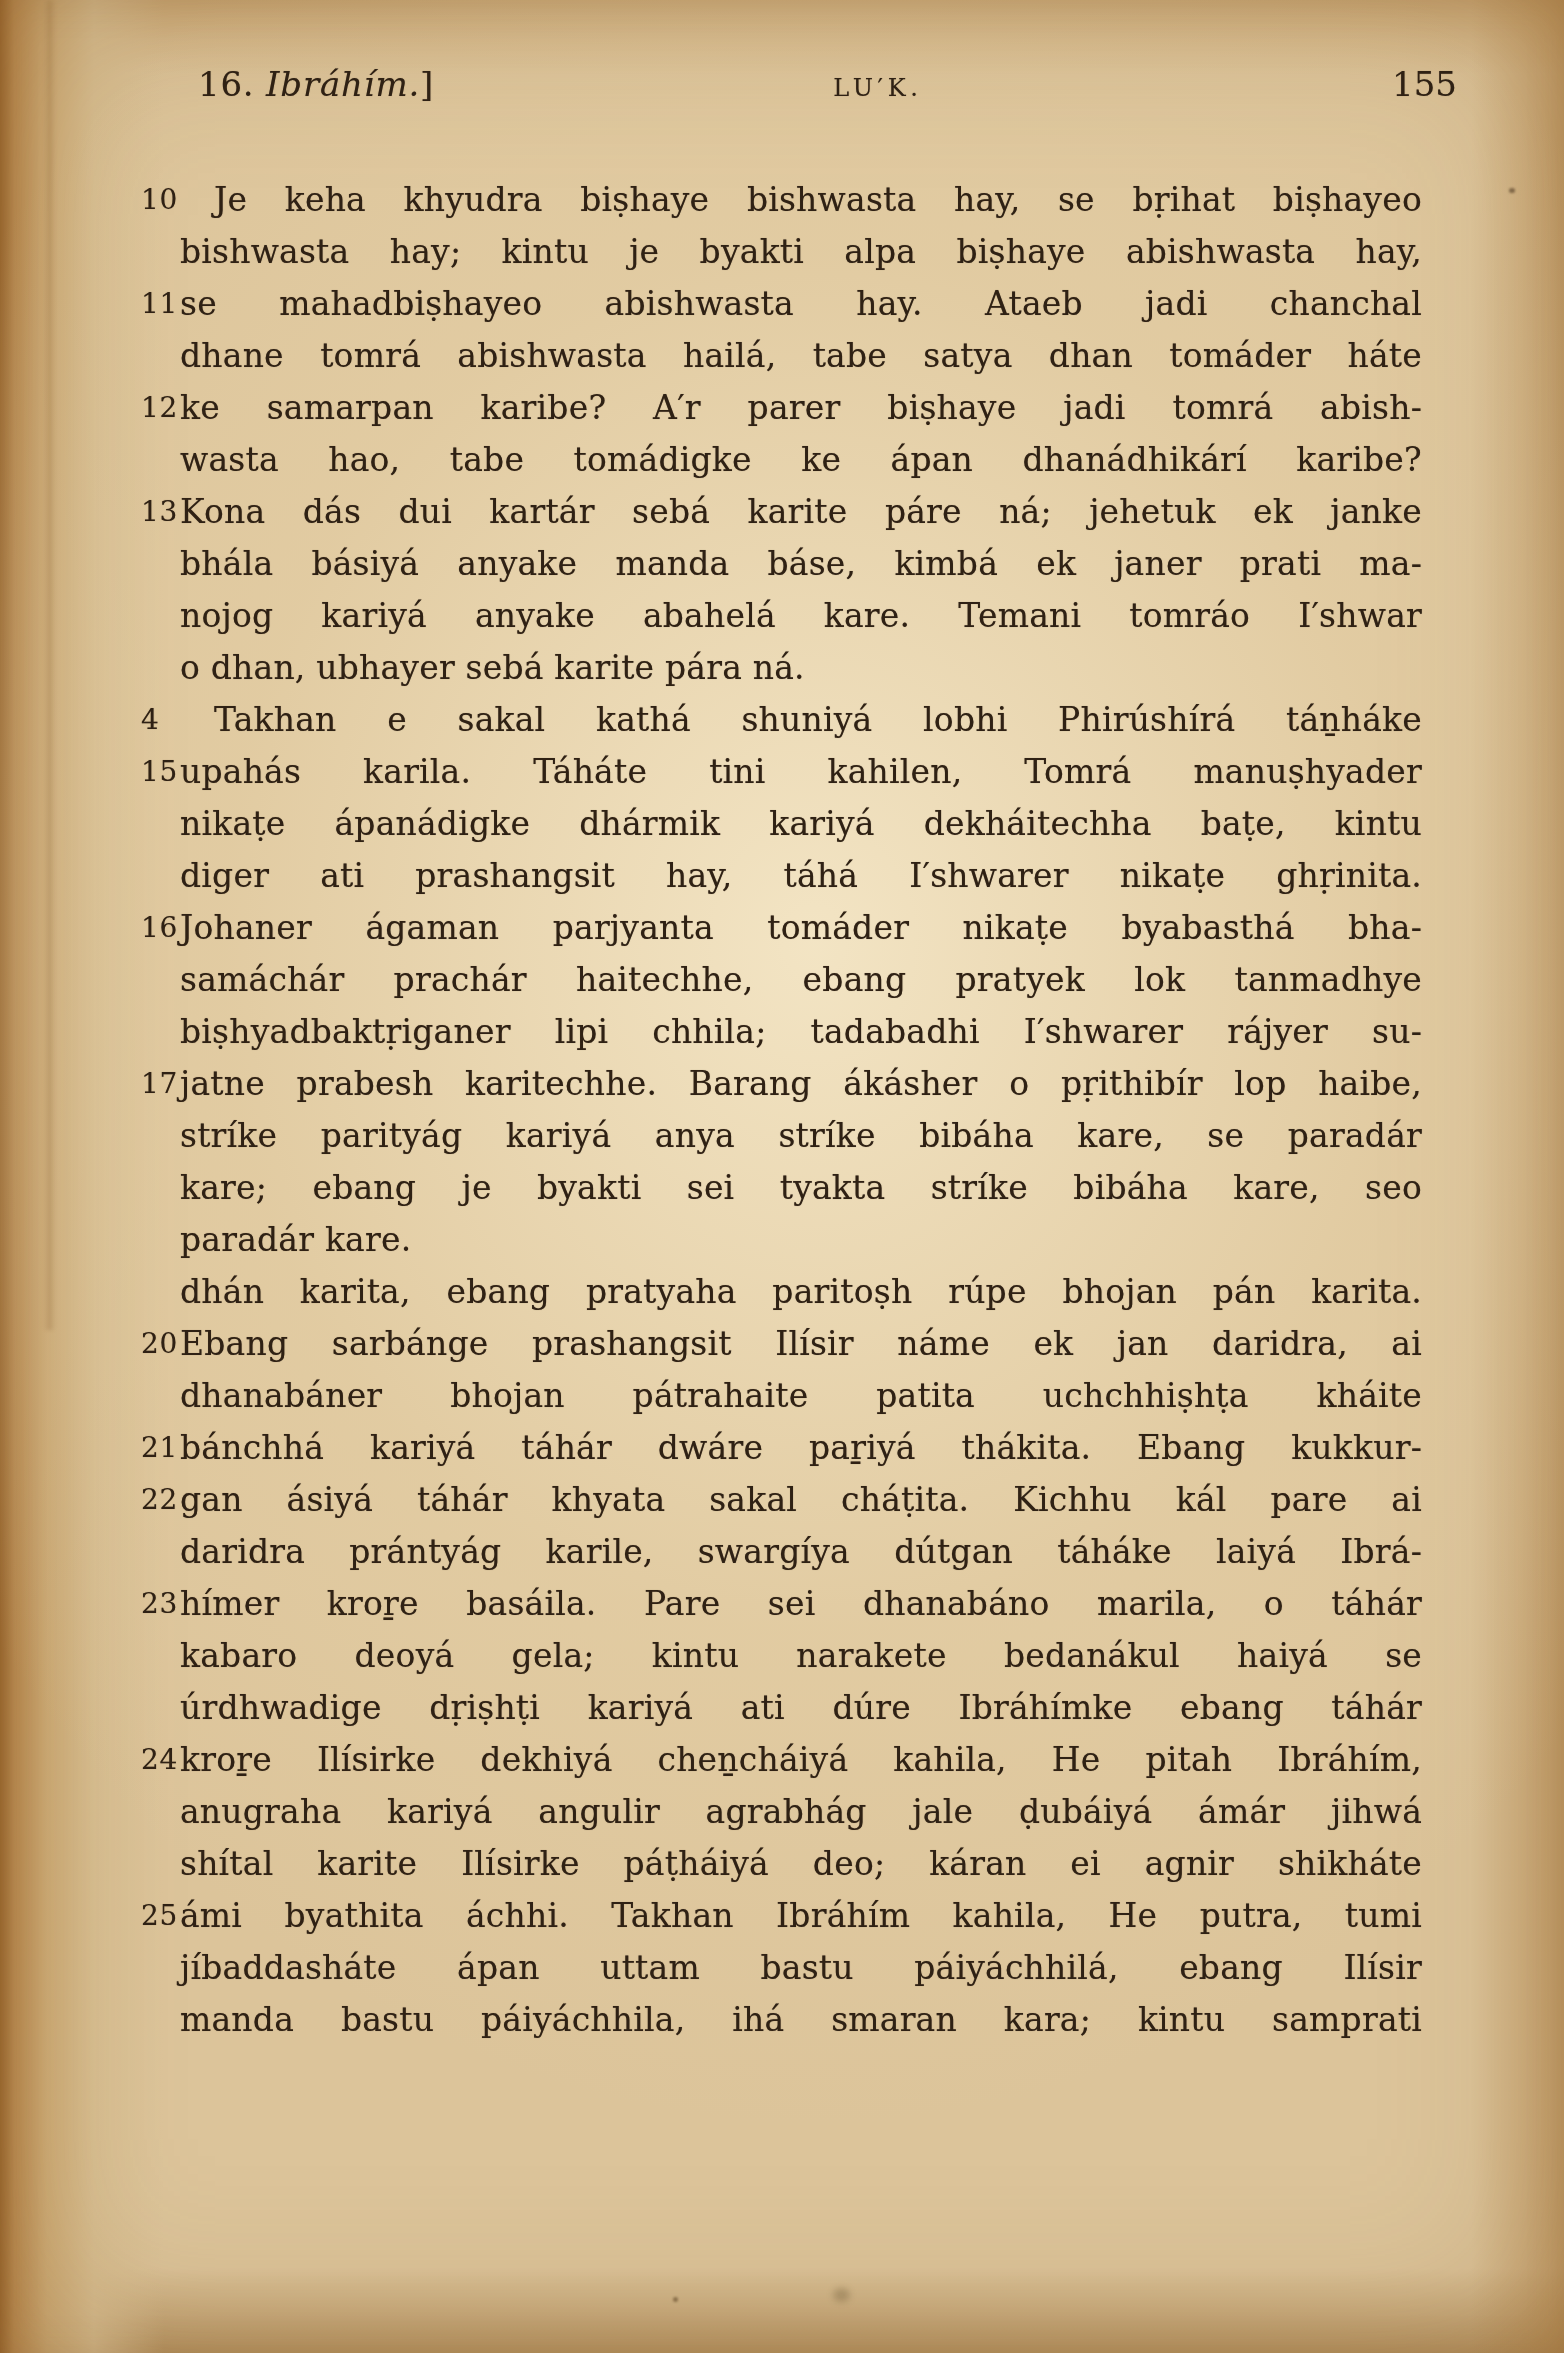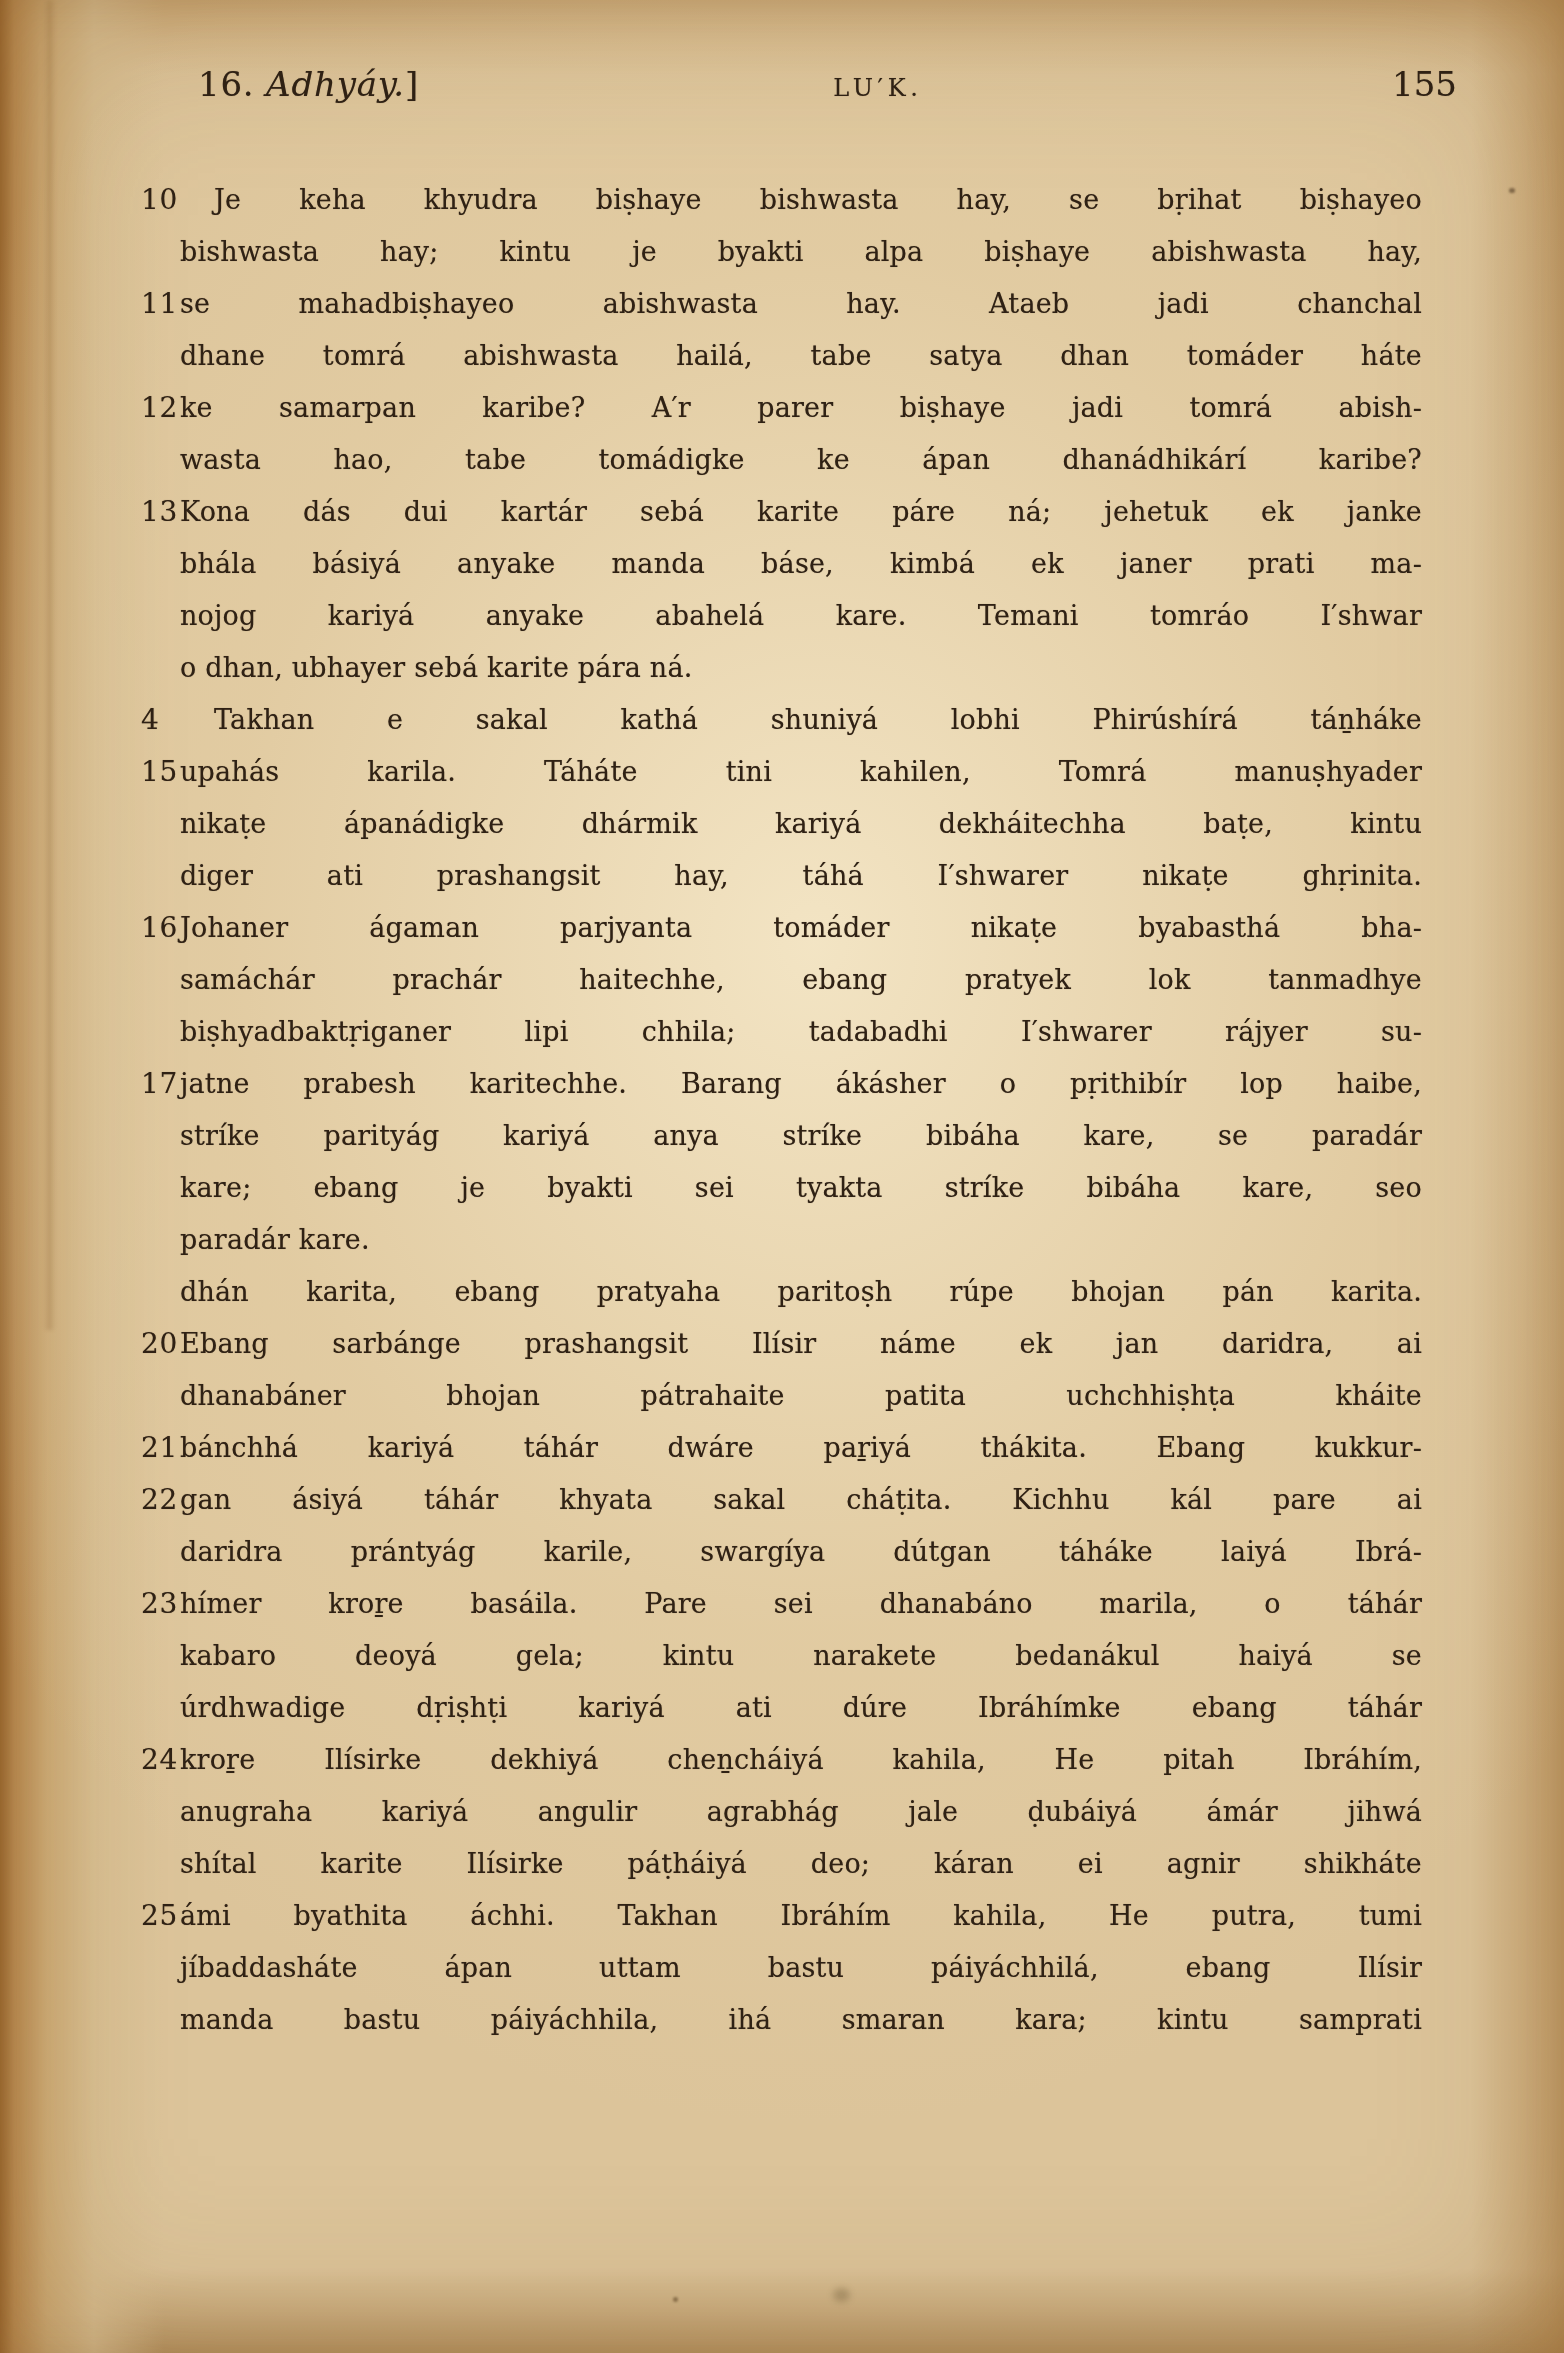--- a/index.html
+++ b/index.html
@@ -35,40 +35,40 @@
   .header { position:absolute; left:0; top:64px; width:1565px; height:47px; }
   .chapter { position:absolute; left:198px; top:0; font-size:34px; letter-spacing:0.8px; white-space:nowrap; }
   .chapter .it { font-style:italic; }
   .book { position:absolute; left:878px; top:10.2px; transform:translateX(-50%);
           font-size:24px; letter-spacing:4.7px; white-space:nowrap; }
   .pagenum { position:absolute; right:108px; top:0; font-size:34px; }
 
   .verses { position:absolute; left:141px; top:174px; width:1281px; }
   .line { display:flex; height:52px; }
   .vnum { flex:none; width:39px; font-size:28px; line-height:52px; letter-spacing:0.8px; }
-  .vtext { flex:1; font-size:27px; line-height:52px; letter-spacing:0.2px; white-space:nowrap; }
+  .vtext { flex:1; font-size:33px; line-height:52px; letter-spacing:0.2px; white-space:nowrap; }
   .vtext.j { white-space:normal; text-align:justify; text-align-last:justify; }
   .vtext.indent { text-indent:34px; }
   .verses, .header { text-shadow:0 0 0.8px rgba(47,33,20,.45); }
 </style>
 </head>
 <body>
 
 <div class="page">
 
   <div class="vignette"></div>
   <div class="crease"></div>
   <div class="speck s1"></div>
   <div class="speck s2"></div>
   <div class="speck s3"></div>
 
   <div class="header">
     <div class="chapter">
       <span>16.</span>
-      <span class="it">Adhyáy.</span><span>]</span>
+      <span class="it">Ibráhím.</span><span>]</span>
     </div>
     <div class="book">LU′K.</div>
     <div class="pagenum">155</div>
   </div>
 
   <div class="verses">
       <div class="line">
       <span class="vnum">10</span>
       <span class="vtext j indent">Je keha khyudra biṣhaye bishwasta hay, se bṛihat biṣhayeo</span>
     </div>

